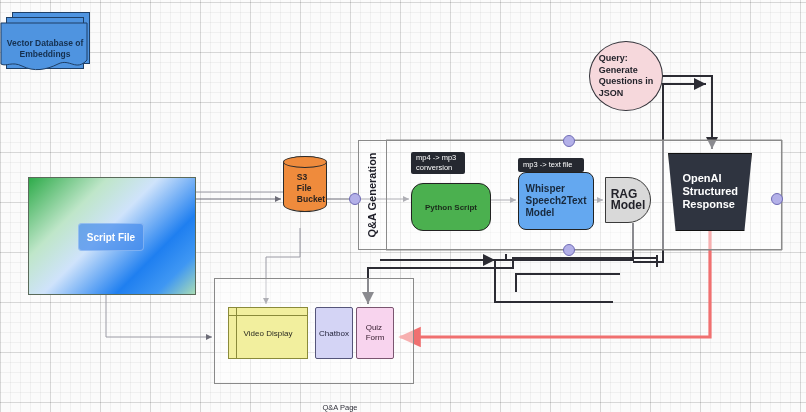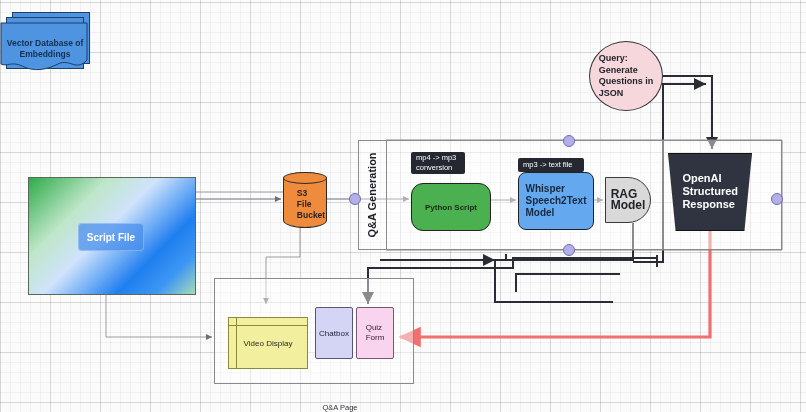--- a/index.html
+++ b/index.html
@@ -29,21 +29,21 @@
   .upload-btn{
     position:absolute;left:78px;top:211px;width:66px;height:28px;
     border-radius:4px;background:rgba(70,140,235,.72);
     color:#ffffff;font-size:10px;font-weight:bold;
     display:flex;align-items:center;justify-content:center;
     box-shadow:0 0 0 1px rgba(255,255,255,.28) inset;
   }
 
   
   .cyl{
-    left:283px;top:160px;width:44px;height:56px;
+    left:283px;top:144px;width:44px;height:56px;
     background:#ef8b3c;border:1px solid #2b2b2b;
     border-radius:50% / 14% ;
     font-size:8.5px;font-weight:bold;line-height:11px;color:#2a2320;padding-left:12px;
   }
   .cyl:before{content:"";position:absolute;left:-1px;top:-1px;width:44px;height:12px;
     border:1px solid #2b2b2b;border-radius:50%;background:#ef8b3c;box-sizing:border-box;}
   .cyl span{position:relative;z-index:2;padding-top:8px;}
 
   
   .lane{
@@ -101,21 +101,21 @@
   .vdb .s1{left:12px;top:0;}
   .vdb .s2{left:6px;top:5px;}
   .vdb svg{position:absolute;left:0;top:10px;}
   .vdb .lbl{position:absolute;left:4px;top:26px;width:82px;text-align:center;
     font-size:8.5px;font-weight:bold;line-height:11px;color:#15304f;z-index:5;}
 
   
   .page-box{left:214px;top:266px;width:200px;height:106px;border:1px solid #8a8a8a;background:rgba(255,255,255,.45);}
   .page-label{left:280px;top:388px;width:120px;height:14px;font-size:7.5px;color:#30303a;background:none;border:none;}
 
-  .video{left:228px;top:305px;width:80px;height:52px;background:#f2ef9e;border:1px solid #8a8a3a;
+  .video{left:228px;top:295px;width:80px;height:52px;background:#f2ef9e;border:1px solid #8a8a3a;
     font-size:8px;color:#2a2a20;}
   .video .bar{position:absolute;left:0;top:0;width:100%;height:7px;border-bottom:1px solid #8a8a3a;}
   .video .col{position:absolute;left:0;top:0;width:7px;height:100%;border-right:1px solid #8a8a3a;}
   .chatbox{left:315px;top:295px;width:38px;height:52px;background:#d4d4f5;border:1px solid #55557a;
     border-radius:2px;font-size:8px;color:#23233a;}
   .quiz{left:356px;top:295px;width:38px;height:52px;background:#f8d4ee;border:1px solid #7a5570;
     border-radius:2px;font-size:8px;line-height:10px;color:#3a2033;}
 
   .dot{position:absolute;width:10px;height:10px;border-radius:50%;background:#b3b0e8;border:1px solid #6f6bb5;}
 </style>

